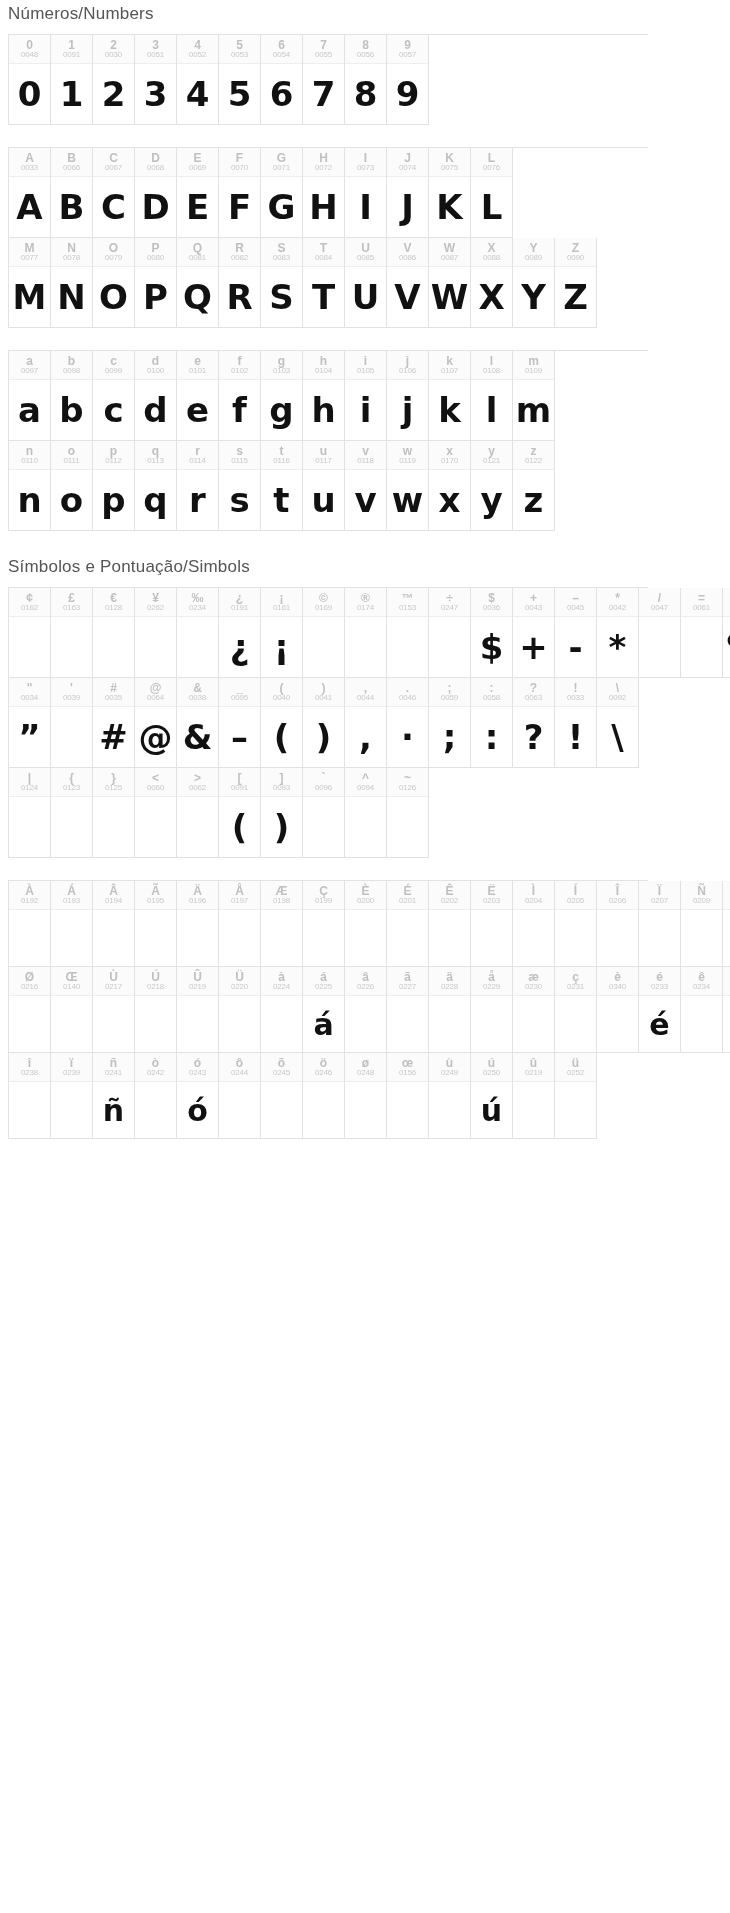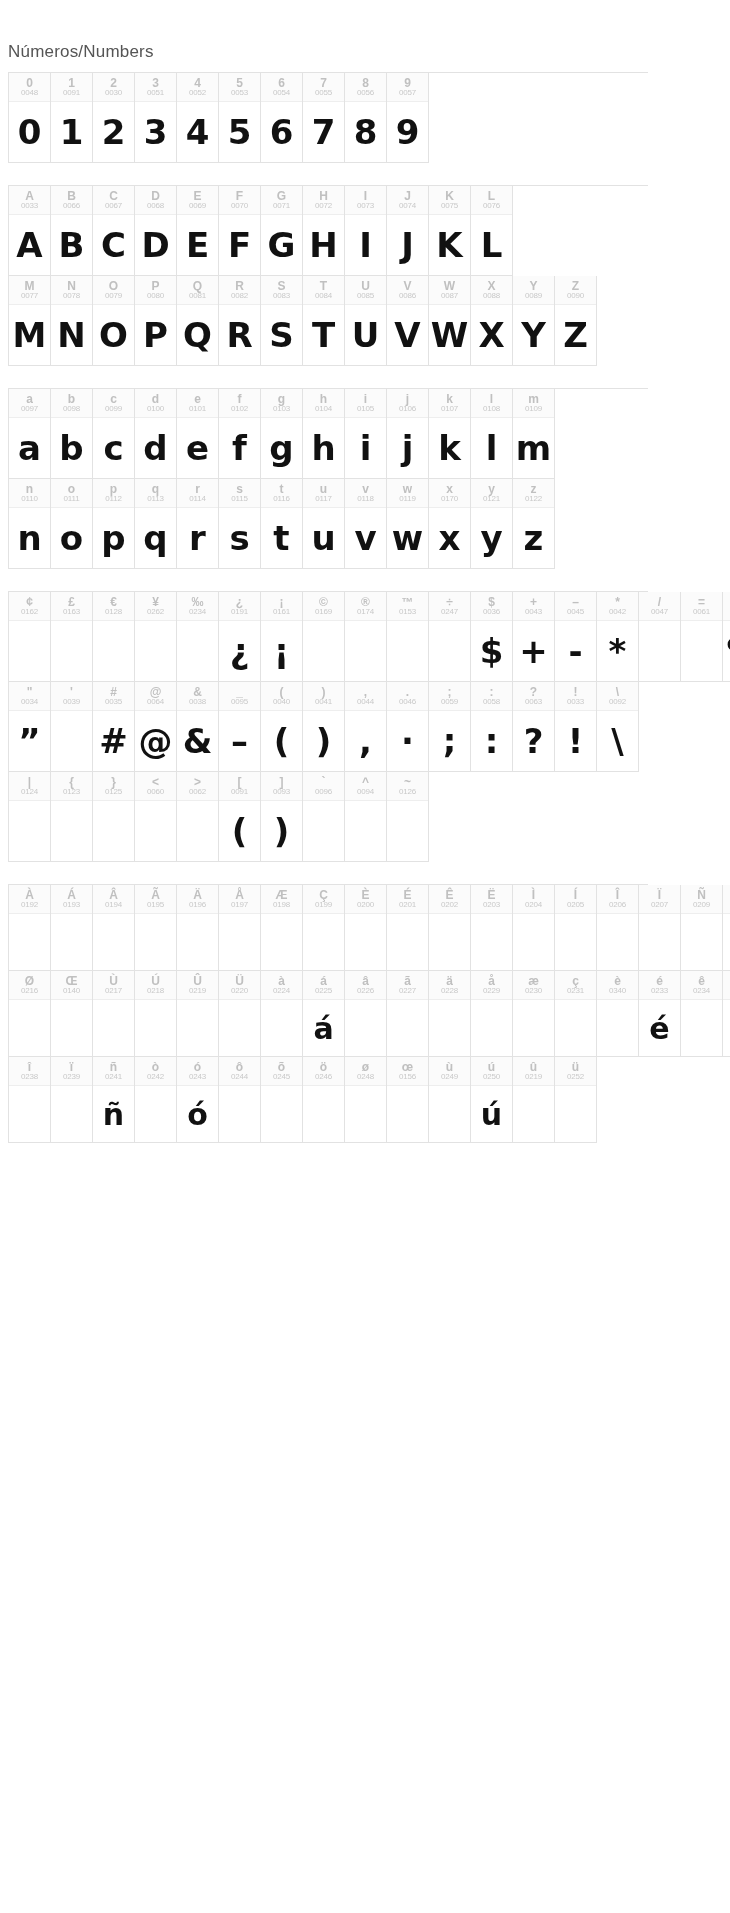--- a/index.html
+++ b/index.html
@@ -8,23 +8,22 @@
     font-family:"Liberation Sans", sans-serif;
     color:#333333;
     -webkit-font-smoothing:antialiased;
   }
   .page{width:730px;padding:0 0 20px 0;box-sizing:border-box;}
   .section{margin:0 0 22px 0;}
   .section-title{
     font-size:17px;
     color:#555555;
     font-weight:400;
-    padding:10px 0 10px 8px;
+    padding:4px 0 10px 8px;
     letter-spacing:0.2px;
-    margin-top:32px;
   }
   .grid{
     display:flex;
     flex-wrap:wrap;
     margin-left:8px;
     width:640px;
     border-left:1px solid #e2e2e2;
     border-top:1px solid #e2e2e2;
     box-sizing:border-box;
   }
@@ -536,20 +535,21 @@
               <div class="head">
                 <div class="ch">z</div>
                 <div class="code">0122</div>
               </div>
               <div class="glyph">z</div>
             </div>
           </div>
         </div>
       </div>
       <div class="section">
+        <div class="section-title">Símbolos e Pontuação/Simbols</div>
         <div class="grid">
           <div class="row">
             <div class="cell">
               <div class="head">
                 <div class="ch">¢</div>
                 <div class="code">0162</div>
               </div>
               <div class="glyph"></div>
             </div>
             <div class="cell">

